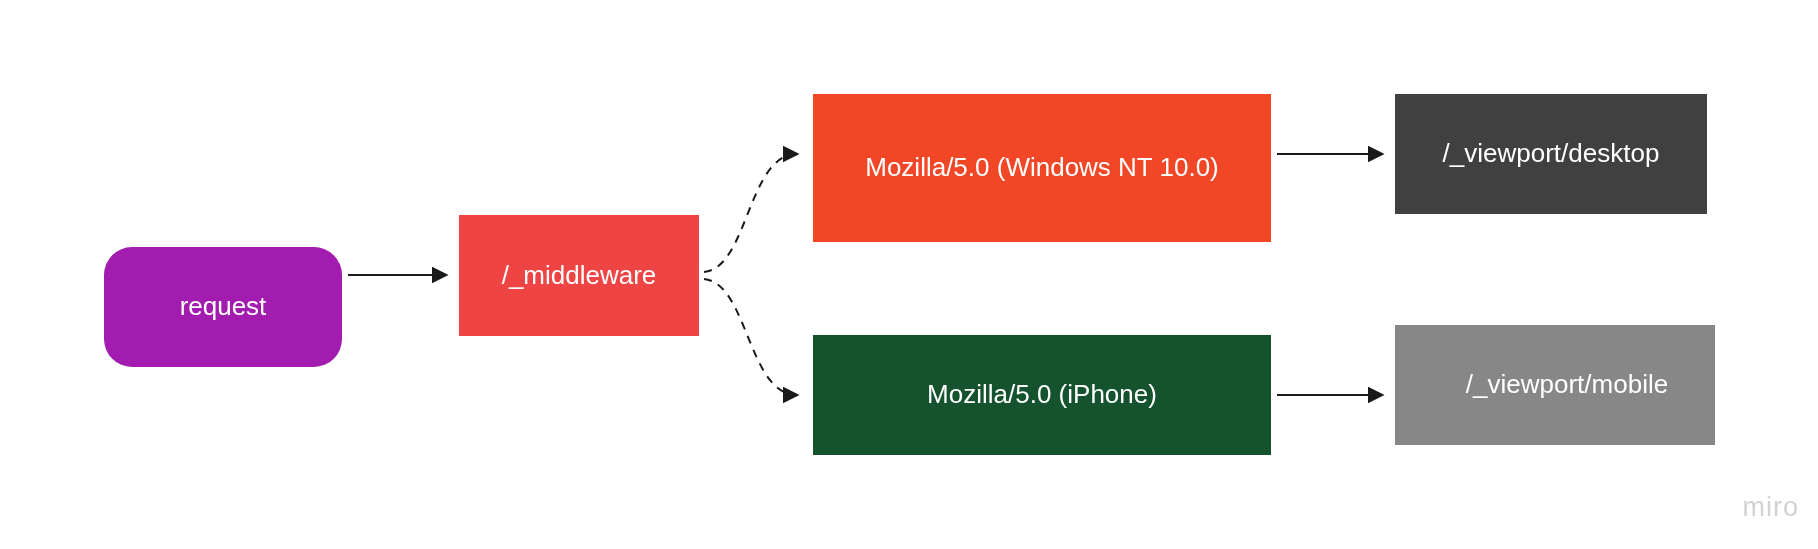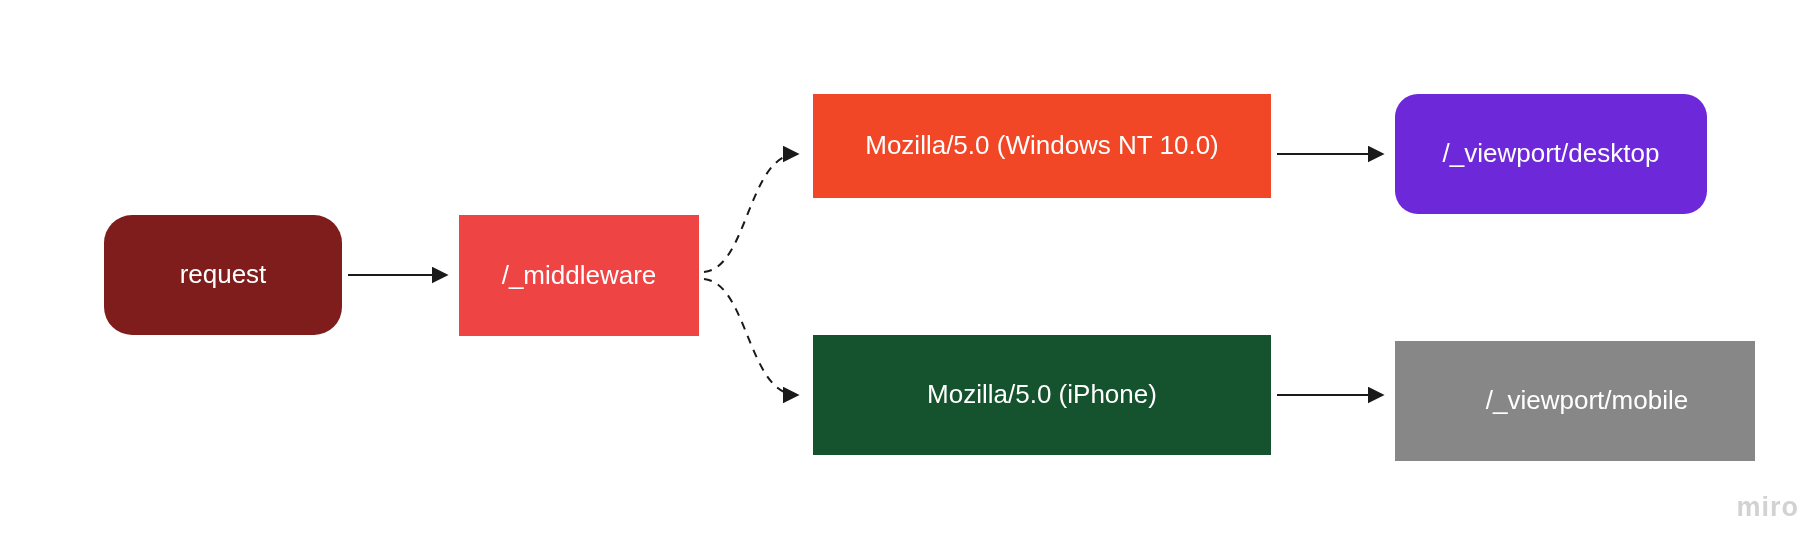--- a/index.html
+++ b/index.html
@@ -39,37 +39,37 @@
     user-select: none;
   }
   .node-request {
     left: 104px; top: 215px; width: 238px; height: 120px;
     border-radius: 28px;
   }
   .node-middleware {
     left: 459px; top: 215px; width: 240px; height: 121px;
   }
   .node-ua-desktop {
-    left: 813px; top: 94px; width: 458px; height: 104px;
+    left: 813px; top: 94px; width: 458px; height: 148px;
   }
   .node-ua-mobile {
     left: 813px; top: 335px; width: 458px; height: 120px;
   }
   .node-viewport-desktop {
     left: 1395px; top: 94px; width: 312px; height: 120px;
   }
   .node-viewport-mobile {
-    left: 1395px; top: 341px; width: 360px; height: 120px; padding-left: 24px;
+    left: 1395px; top: 325px; width: 320px; height: 120px; padding-left: 24px;
   }
   .watermark {
     position: absolute;
     right: 19px;
     bottom: 26px;
     font-size: 27px;
-    font-weight: bold;
+    font-weight: normal;
     letter-spacing: 1px;
     color: #d2d2d2;
     user-select: none;
   }
 </style>
 </head>
 <body>
 
 <div class="canvas">
 
@@ -84,37 +84,37 @@
 
     <path d="M 704 272 C 748 268, 748 154, 797 154" fill="none" stroke="#1a1a1a" stroke-width="2" stroke-dasharray="8 7" marker-end="url(#arrowhead)"></path>
 
     <path d="M 704 279 C 748 283, 748 395, 797 395" fill="none" stroke="#1a1a1a" stroke-width="2" stroke-dasharray="8 7" marker-end="url(#arrowhead)"></path>
 
     <line x1="1277" y1="154" x2="1382" y2="154" stroke="#1a1a1a" stroke-width="2" marker-end="url(#arrowhead)"></line>
 
     <line x1="1277" y1="395" x2="1382" y2="395" stroke="#1a1a1a" stroke-width="2" marker-end="url(#arrowhead)"></line>
   </svg>
 
-  <div class="node node-request" style="background: #7f1d1d;">
+  <div class="node node-request" style="background: #a21caf; margin-top: 32px;">
     <span class="label">request</span>
   </div>
 
   <div class="node node-middleware" style="background: #ef4444;">
     <span class="label">/_middleware</span>
   </div>
 
   <div class="node node-ua-desktop" style="background: rgb(242, 71, 38);">
     <span class="label">Mozilla/5.0 (Windows NT 10.0)</span>
   </div>
 
   <div class="node node-ua-mobile" style="background: #14532d;">
     <span class="label">Mozilla/5.0 (iPhone)</span>
   </div>
 
-  <div class="node node-viewport-desktop" style="background: #6d28d9; border-radius: 23px;">
+  <div class="node node-viewport-desktop" style="background: #404040;">
     <span class="label">/_viewport/desktop</span>
   </div>
 
   <div class="node node-viewport-mobile" style="background: rgb(135, 135, 135);">
     <span class="label">/_viewport/mobile</span>
   </div>
 
   <div class="watermark">miro</div>
 
 </div>

